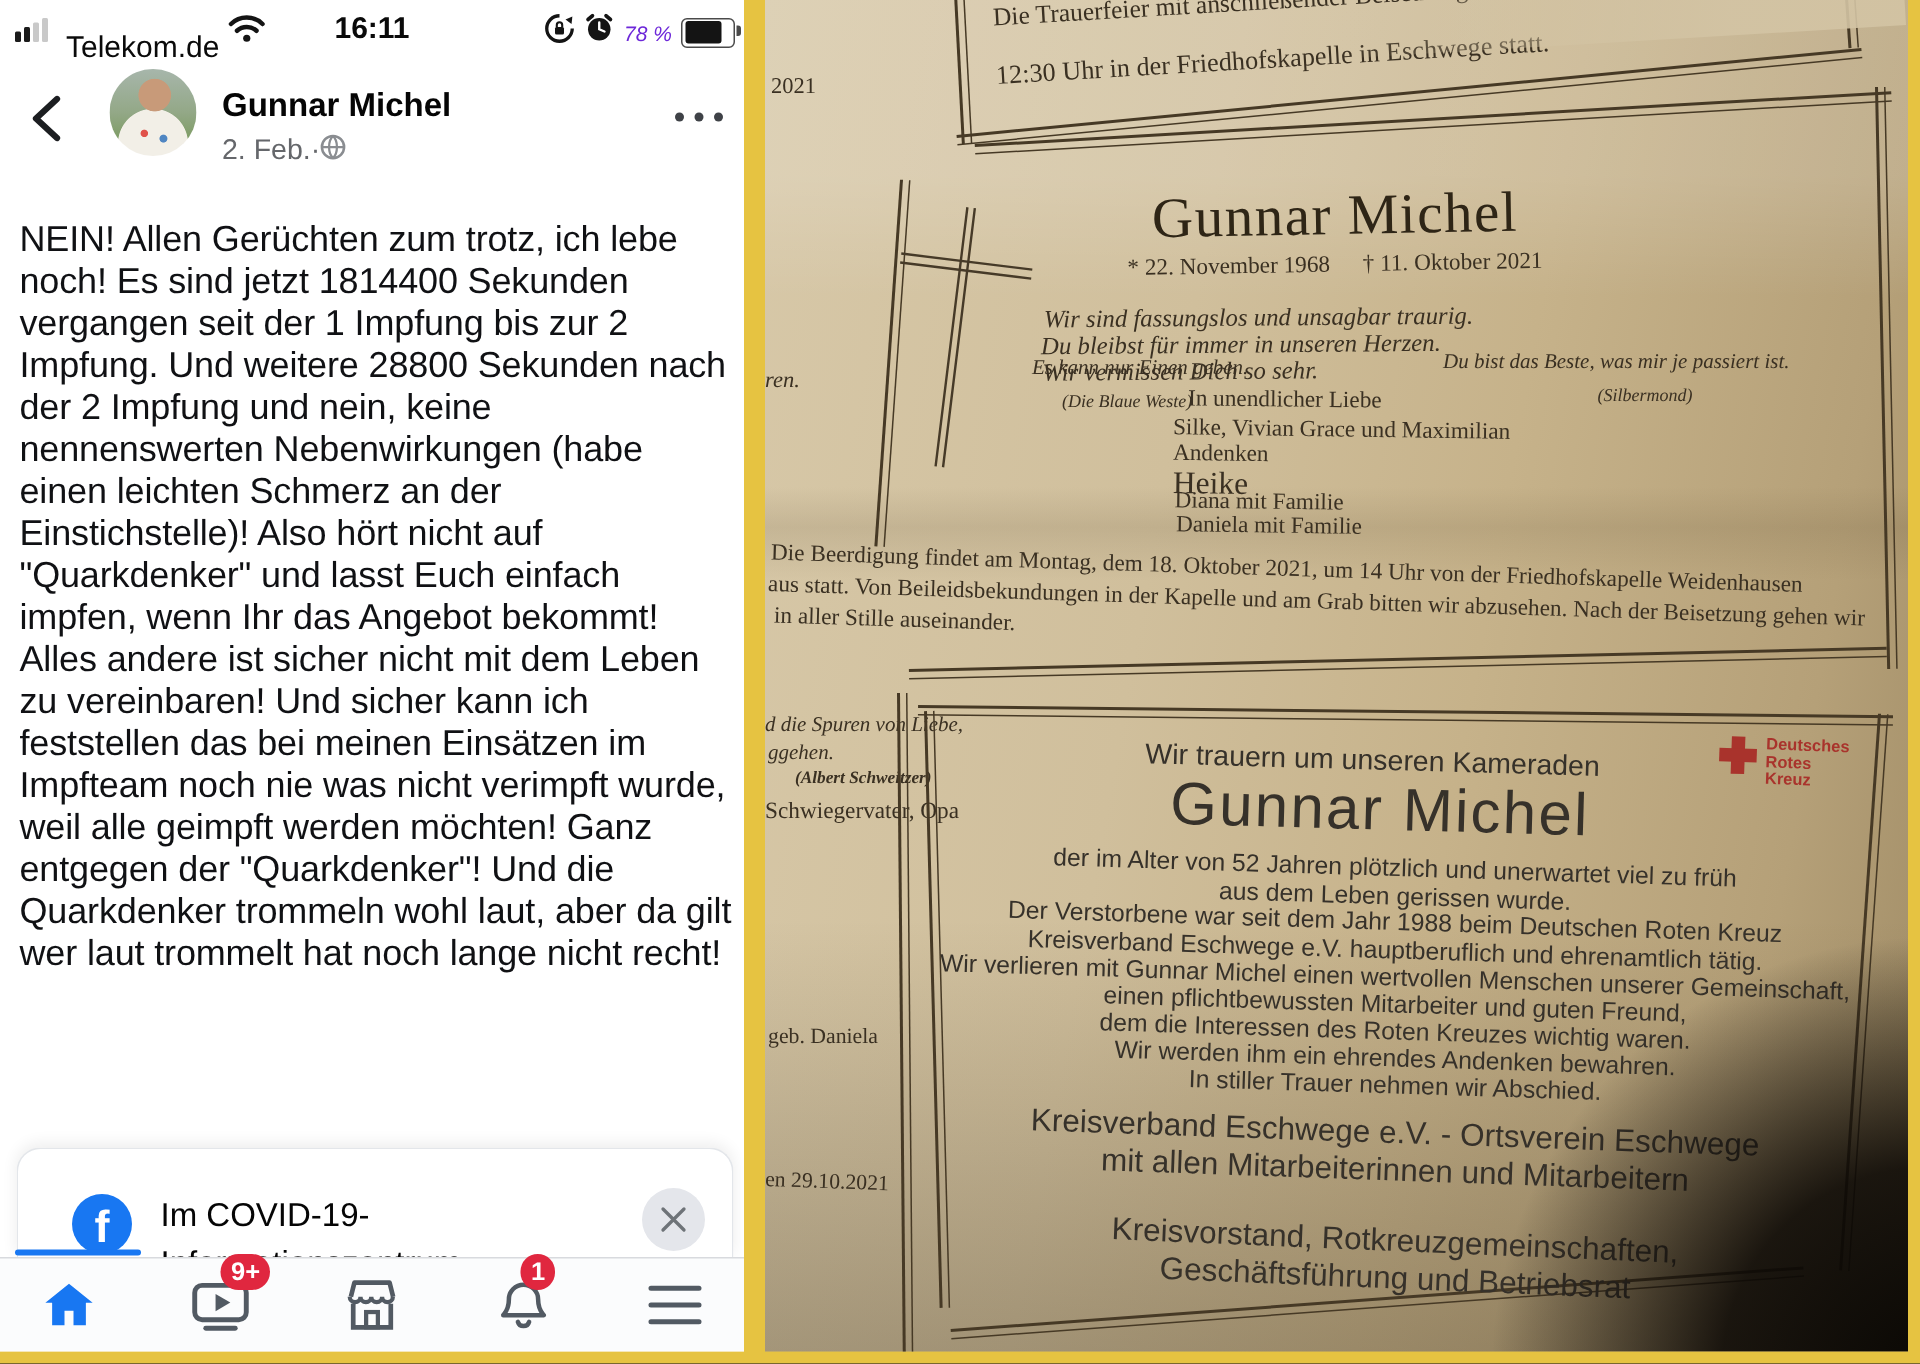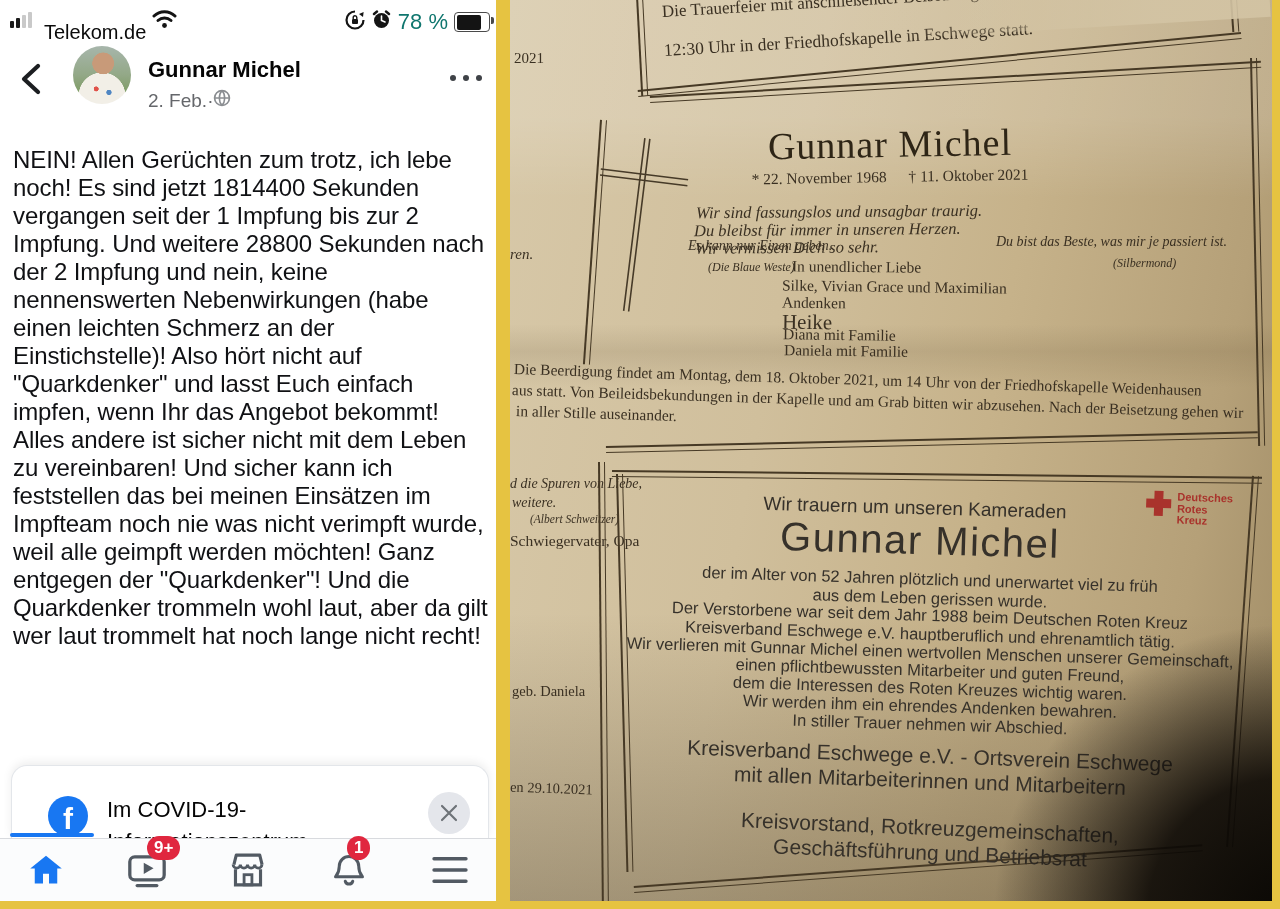--- a/index.html
+++ b/index.html
@@ -7,21 +7,21 @@
          font-family:"Liberation Sans",sans-serif;}
   .abs{position:absolute;}
   .nw{white-space:nowrap;}
 
   
   .left-panel{position:absolute;left:0;top:0;width:496px;height:901px;background:#ffffff;overflow:hidden;}
 
   .carrier{font-size:20px;color:#0a0a0a;}
   .sb-time{width:100%;text-align:center;font-size:20px;font-weight:700;color:#0a0a0a;}
   .sb-right{display:flex;align-items:center;gap:6px;}
-  .batt-pct{font-size:22px;color:#0f766e;}
+  .batt-pct{font-size:14px;color:#6d28d9;font-style:italic;}
   .bars{display:flex;align-items:flex-end;gap:2px;height:16px;}
   .bars span{width:4px;border-radius:1px;background:#c9c9c9;display:block;}
   .bars span:nth-child(1){height:7px;background:#1b1b1b;}
   .bars span:nth-child(2){height:10px;background:#1b1b1b;}
   .bars span:nth-child(3){height:13px;}
   .bars span:nth-child(4){height:16px;}
   .battery{position:relative;width:31px;height:15px;border:1.5px solid #4a4a4a;border-radius:4px;padding:1.5px;}
   .battery i{display:block;height:100%;width:78%;background:#141414;border-radius:2px;}
   .battery em{position:absolute;right:-5px;top:4px;width:3px;height:7px;background:#4a4a4a;border-radius:0 2px 2px 0;}
 
@@ -91,20 +91,21 @@
         </div>
     </div>
     <div class="abs carrier" style="left:44px;top:21px;">Telekom.de</div>
     <div class="abs" style="left:152px;top:9px;">
       <svg width="25" height="20" viewBox="0 0 25 20">
         <path d="M2 7 A15 15 0 0 1 23 7" fill="none" stroke="#141414" stroke-width="3" stroke-linecap="round"></path>
         <path d="M6 11.5 A9.5 9.5 0 0 1 19 11.5" fill="none" stroke="#141414" stroke-width="3" stroke-linecap="round"></path>
         <circle cx="12.5" cy="16.5" r="2.4" fill="#141414"></circle>
       </svg>
     </div>
+    <div class="abs sb-time" style="left:0;top:8px;">16:11</div>
     <div class="abs sb-right" style="right:6px;top:9px;">
       <span>
         <svg width="20" height="20" viewBox="0 0 20 20">
           <path d="M10 1.5 A8.5 8.5 0 1 0 18.5 10" fill="none" stroke="#141414" stroke-width="2.2"></path>
           <path d="M14 4 L18.6 2 L18 7 Z" fill="#141414"></path>
           <rect x="7" y="9" width="6" height="5" rx="1" fill="#141414"></rect>
           <path d="M8.2 9 V7.6 a1.8 1.8 0 0 1 3.6 0 V9" fill="none" stroke="#141414" stroke-width="1.4"></path>
         </svg>
       </span>
       <span>
@@ -214,22 +215,22 @@
 
     <div class="abs" style="left:80px;top:134px;transform:rotate(7deg);">
       <svg width="96" height="182" viewBox="0 0 96 182">
         <path d="M44 4 L44 178 M49 4 L49 178" stroke="#463a28" stroke-width="1.6" fill="none"></path>
         <path d="M4 40 L92 40 M4 46 L92 46" stroke="#463a28" stroke-width="1.6" fill="none"></path>
       </svg>
     </div>
 
     <div class="abs nw np-it" style="left:178px;top:238px;font-size:14px;">Es kann nur Einen geben.</div>
     <div class="abs nw np-it" style="left:198px;top:260px;font-size:12px;">(Die Blaue Weste)</div>
-    <div class="abs nw np-it" style="left:452px;top:234px;font-size:14px;margin-left:34px;">Du bist das Beste, was mir je passiert ist.</div>
-    <div class="abs nw np-it" style="left:555px;top:256px;font-size:12px;margin-left:48px;">(Silbermond)</div>
+    <div class="abs nw np-it" style="left:452px;top:234px;font-size:14px;">Du bist das Beste, was mir je passiert ist.</div>
+    <div class="abs nw np-it" style="left:555px;top:256px;font-size:12px;">(Silbermond)</div>
 
     <div class="abs ctr nw" style="left:210px;top:122px;width:340px;font-size:38px;letter-spacing:1px;color:#2e2516;transform:rotate(-1deg);">Gunnar Michel</div>
     <div class="abs ctr nw" style="left:195px;top:168px;width:370px;font-size:15.5px;transform:rotate(-1deg);">
       <span>* 22. November 1968</span>
       <span style="display:inline-block;width:14px;"></span>
       <span>† 11. Oktober 2021</span>
     </div>
     <div class="abs nw np-it" style="left:186px;top:202px;font-size:16.5px;transform:rotate(-0.5deg);">Wir sind fassungslos und unsagbar traurig.</div>
     <div class="abs nw np-it" style="left:184px;top:220px;font-size:16.5px;transform:rotate(-0.5deg);">Du bleibst für immer in unseren Herzen.</div>
     <div class="abs nw np-it" style="left:185px;top:238px;font-size:16.5px;transform:rotate(-0.5deg);">Wir vermissen Dich so sehr.</div>
@@ -238,22 +239,22 @@
     <div class="abs nw" style="left:272px;top:294px;font-size:15.5px;transform:rotate(0.8deg);">Andenken</div>
     <div class="abs nw" style="left:272px;top:310px;font-size:21px;transform:rotate(0.8deg);">Heike</div>
     <div class="abs nw" style="left:273px;top:326px;font-size:15.5px;transform:rotate(0.8deg);">Diana mit Familie</div>
     <div class="abs nw" style="left:274px;top:342px;font-size:15.5px;transform:rotate(0.8deg);">Daniela mit Familie</div>
 
     <div class="abs nw" style="left:4px;top:360px;font-size:15.5px;transform:rotate(1.8deg);transform-origin:left;">Die Beerdigung findet am Montag, dem 18. Oktober 2021, um 14 Uhr von der Friedhofskapelle Weidenhausen</div>
     <div class="abs nw" style="left:2px;top:381px;font-size:15.5px;transform:rotate(1.8deg);transform-origin:left;">aus statt. Von Beileidsbekundungen in der Kapelle und am Grab bitten wir abzusehen. Nach der Beisetzung gehen wir</div>
     <div class="abs nw" style="left:6px;top:402px;font-size:15.5px;transform:rotate(1.8deg);transform-origin:left;">in aller Stille auseinander.</div>
 
     <div class="abs nw np-it" style="left:0;top:476px;font-size:14px;">d die Spuren von Liebe,</div>
-    <div class="abs nw np-it" style="left:2px;top:495px;font-size:14px;">weitere.</div>
-    <div class="abs nw np-it" style="left:20px;top:513px;font-size:11.5px;">(Albert Schweitzer)</div>
+    <div class="abs nw np-it" style="left:2px;top:495px;font-size:14px;">ggehen.</div>
+    <div class="abs nw np-it" style="left:20px;top:513px;font-size:11.5px;font-weight:bold;">(Albert Schweitzer)</div>
     <div class="abs nw" style="left:0;top:532px;font-size:15.5px;text-align:right;">Schwiegervater, Opa</div>
     <div class="abs nw" style="left:2px;top:683px;font-size:14.5px;">geb. Daniela</div>
     <div class="abs nw" style="left:-4px;top:780px;font-size:14.5px;transform:rotate(2deg);">len 29.10.2021</div>
 
     <div class="abs dline-v" style="left:88px;top:462px;height:440px;transform:rotate(-0.5deg);"></div>
     <div class="abs dline-h" style="left:102px;top:470px;width:650px;transform:rotate(0.6deg);"></div>
     <div class="abs dline-v" style="left:106px;top:474px;height:398px;transform:rotate(-1.5deg);"></div>
     <div class="abs dline-v" style="left:742px;top:476px;height:372px;transform:rotate(4deg);"></div>
     <div class="abs dline-h" style="left:124px;top:886px;width:570px;transform:rotate(-4.2deg);"></div>
 

